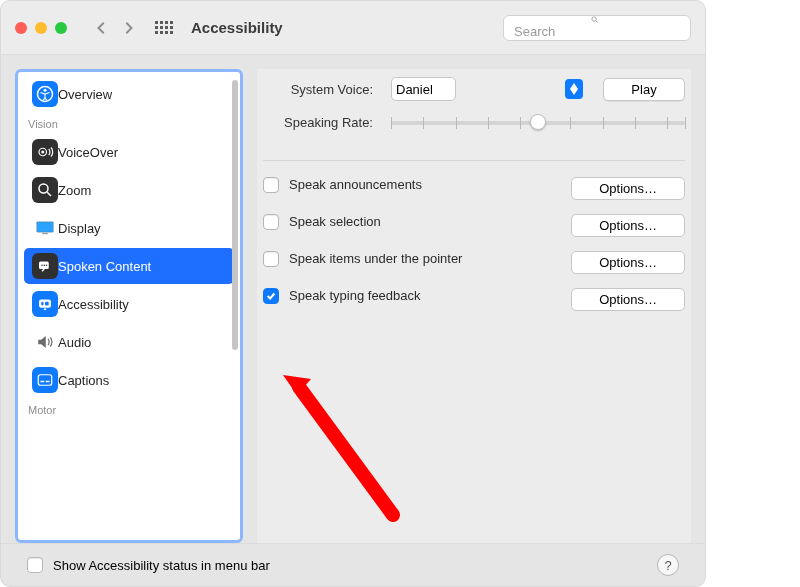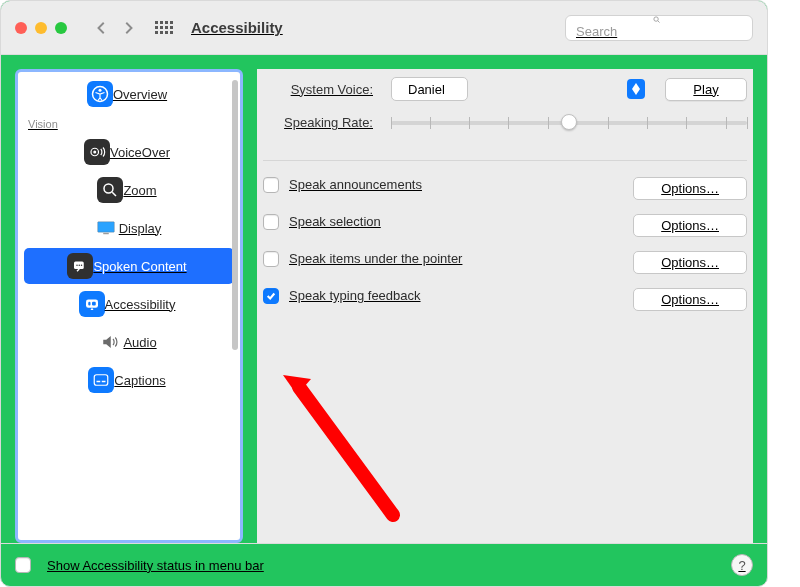--- a/index.html
+++ b/index.html
@@ -6,21 +6,21 @@
   body {
     margin: 0;
     font-family: -apple-system, "Helvetica Neue", Helvetica, Arial, sans-serif;
     font-size: 13px;
     color: #000;
     background: #fff;
     width: 800px;
     height: 587px;
     overflow: hidden;
   }
-  .window { width:768px; height:587px; background:#22c55e; border:1px solid #d9d9d9; border-radius:10px; overflow:hidden; display:flex; flex-direction:column;text-decoration:underline; }
+  .window { width:706px; height:587px; background:#e5e5e5; border:1px solid #d9d9d9; border-radius:10px; overflow:hidden; display:flex; flex-direction:column; }
   .titlebar { height:54px; background:#ececec; display:flex; align-items:center; padding:0 14px; border-bottom:1px solid #dcdcdc; }
   .traffic { display:flex; gap:8px; margin-right:22px; }
   .dot { width:12px; height:12px; border-radius:50%; }
   .dot.red { background:#ff5f57; }
   .dot.yellow { background:#febc2e; }
   .dot.green { background:#28c840; }
   .navbtn { width:26px; height:26px; display:flex; align-items:center; justify-content:center; color:#8c8c8c; }
   .navbtn svg { width:14px; height:14px; stroke:#8c8c8c; stroke-width:2.2; fill:none; }
   .apps-icon { width:26px; height:26px; display:flex; align-items:center; justify-content:center; margin:0 6px 0 10px; color:#5a5a5a; }
   .apps-grid { display:grid; grid-template-columns:repeat(4,3px); grid-auto-rows:3px; gap:2px; }
@@ -31,49 +31,49 @@
   .search-wrap svg { width:13px; height:13px; stroke:#9b9b9b; fill:none; stroke-width:2; margin-right:6px; }
   .search-wrap input { border:none; outline:none; background:transparent; font-size:13px; width:100%; color:#333; }
   .search-wrap input::placeholder { color:#9b9b9b; }
 
   .body { flex:1; display:flex; padding:14px 14px 0 14px; gap:14px; min-height:0; }
 
   .sidebar-frame { width:228px; border:3px solid #8cb7ff; border-radius:6px; background:#fff; padding:2px 0; display:flex; }
   .sidebar { flex:1; overflow:hidden; position:relative; }
   .scrollbar { position:absolute; right:2px; top:6px; width:6px; height:270px; background:#c6c6c6; border-radius:3px; }
   .sb-section-label { font-size:11px; color:#8d8d8d; padding:4px 10px 2px 10px; }
-  .sb-item { display:flex; align-items:center; padding:5px 12px 5px 8px; gap:0; font-size:13px; color:#262626; cursor:default; border-radius:5px; margin:2px 6px;justify-content:center; }
+  .sb-item { display:flex; align-items:center; padding:5px 12px 5px 8px; gap:0; font-size:13px; color:#262626; cursor:default; border-radius:5px; margin:2px 6px; }
   .sb-item.selected { background:#1e6fff; color:#fff; }
   .sb-icon { width:26px; height:26px; border-radius:6px; display:flex; align-items:center; justify-content:center; }
   .sb-icon svg { width:18px; height:18px; }
 
   .content { flex:1; background:#ececec; padding:8px 6px 0 6px; display:flex; flex-direction:column; font-size:13px; color:#2f2f2f; }
   .row { display:flex; align-items:center; margin-bottom:14px; gap:18px; }
   .row .lbl { width:110px; text-align:right; color:#333; }
-  select.voice { flex:1; height:24px; border:1px solid #c7c7c7; border-radius:5px; background:#fff; font-size:13px; padding:0 22px 0 16px; appearance:none; position:relative; }
+  select.voice { flex:1; height:24px; border:1px solid #c7c7c7; border-radius:5px; background:#fff; font-size:13px; padding:0 22px 0 4px; appearance:none; position:relative; }
   .select-wrap { flex:1; position:relative; }
   .select-arrows { position:absolute; right:2px; top:2px; bottom:2px; width:18px; background:#0e7aff; border-radius:4px; display:flex; flex-direction:column; align-items:center; justify-content:center; gap:0; }
   .select-arrows svg { width:8px; height:6px; fill:#fff; }
   .btn { background:#fff; border:1px solid #c7c7c7; border-radius:5px; padding:3px 16px; font-size:13px; box-shadow:0 1px 0 rgba(0,0,0,0.05); }
 
   .slider-track { position:relative; height:4px; background:linear-gradient(to right,#d4d4d4,#d4d4d4); border-radius:2px; flex:1; margin-top:6px; }
   .slider-track .tick { position:absolute; top:-4px; width:1px; height:12px; background:#b8b8b8; }
   .slider-thumb { position:absolute; top:-7px; width:16px; height:16px; background:#fff; border:1px solid #c0c0c0; border-radius:50%; transform:translateX(-50%); box-shadow:0 1px 2px rgba(0,0,0,0.2); }
   .slider-labels { display:flex; justify-content:space-between; font-size:11px; color:#707070; margin-top:6px; }
 
   .divider { height:1px; background:#d6d6d6; margin:16px 0 16px 0; }
 
   .opt-row { display:flex; margin-bottom:14px; }
   .checkbox { width:16px; height:16px; border:1px solid #b6b6b6; border-radius:4px; background:#fff; margin-right:10px; display:flex; align-items:center; justify-content:center; box-shadow:inset 0 1px 1px rgba(0,0,0,0.08); }
   .checkbox.checked { background:#0e7aff; border-color:#0e7aff; }
   .checkbox.checked svg { width:10px; height:10px; stroke:#fff; stroke-width:2.5; fill:none; }
   .opt-label { flex:1; font-size:13px; color:#2b2b2b; }
   .opt-btn { background:#fff; border:1px solid #c7c7c7; border-radius:5px; padding:3px 27px; font-size:13px; }
 
-  .footer { border-top:1px solid #dcdcdc; padding:10px 14px; display:flex; align-items:center;gap:6px; }
+  .footer { border-top:1px solid #dcdcdc; padding:10px 26px; display:flex; align-items:center; }
   .help { margin-left:auto; width:22px; height:22px; border:1px solid #b7b7b7; border-radius:50%; display:flex; align-items:center; justify-content:center; font-size:13px; color:#555; background:#f7f7f7; }
 
   .arrow-annot { position:absolute; pointer-events:none; }
 </style>
 </head>
 <body>
 
 <div class="window">
 
   <div class="titlebar">
@@ -209,20 +209,21 @@
           <div class="sb-icon" style="background:#0e7aff;">
             <svg viewBox="0 0 24 24">
                 <rect x="3" y="5" width="18" height="14" rx="3" fill="none" stroke="#fff" stroke-width="1.6"></rect>
                 <rect x="6" y="13" width="5" height="2" fill="#fff"></rect>
                 <rect x="13" y="13" width="5" height="2" fill="#fff"></rect>
               </svg>
           </div>
           <span>Captions</span>
         </div>
 
+        <div class="sb-section-label">Motor</div>
       </div>
     </div>
 
     <div class="content" style="position:relative;">
       <div class="row">
         <div class="lbl">System Voice:</div>
         <div class="select-wrap">
           <select class="voice">
             <option>Daniel</option>
           </select>

